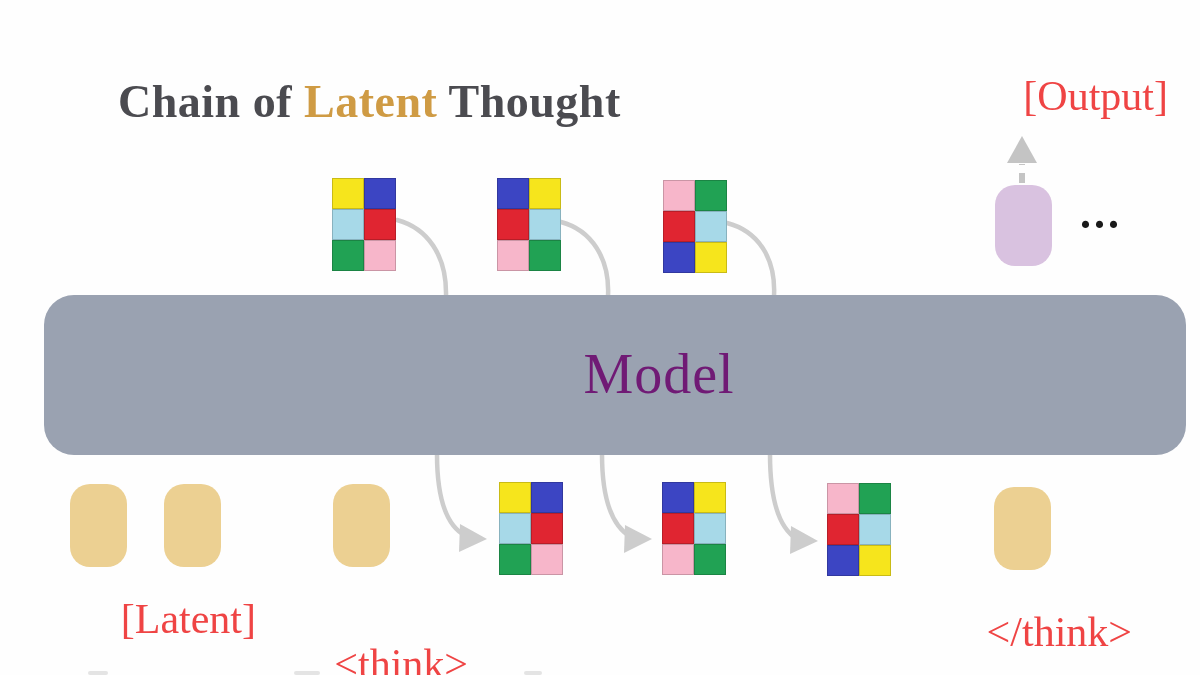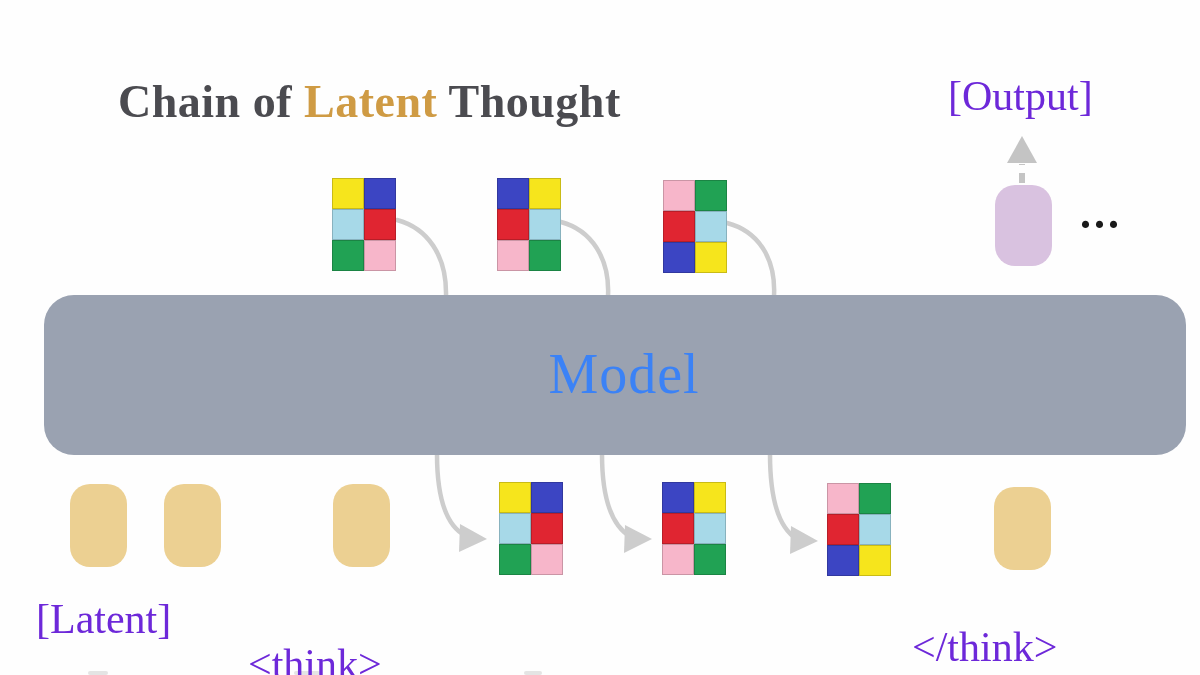--- a/index.html
+++ b/index.html
@@ -12,22 +12,22 @@
     position:absolute;left:70px;top:22px;font-size:46px;font-weight:600;
     letter-spacing:.5px;color:#4b4b50;white-space:pre;
   }
   .t-accent{color:#cf9b44;}
   
   .model-bar{
     position:absolute;left:44px;top:295px;width:1142px;height:160px;
     background:#9aa2b1;border-radius:30px;
   }
   .model-label{
-    position:absolute;left:424px;top:342px;width:400px;text-align:center;
-    font-size:56px;color:#3b82f6;letter-spacing:1px;
+    position:absolute;left:459px;top:342px;width:400px;text-align:center;
+    font-size:56px;color:#701a75;letter-spacing:1px;
   }
   
   .grid{
     position:absolute;width:64px;height:93px;display:grid;
     grid-template-columns:repeat(2,1fr);grid-template-rows:repeat(3,1fr);
   }
   .cell{box-shadow:inset 0 0 0 1px rgba(0,0,0,0.18);}
   .grid-t1{left:332px;top:178px;}
   .grid-t2{left:497px;top:178px;}
   .grid-t3{left:663px;top:180px;}
@@ -36,27 +36,27 @@
   .grid-b3{left:827px;top:483px;}
   
   .token{position:absolute;width:57px;height:83px;border-radius:20px;background:#ecd092;}
   .tok-1{left:70px;top:484px;}
   .tok-2{left:164px;top:484px;}
   .tok-3{left:333px;top:484px;}
   .tok-4{left:994px;top:487px;}
   .tok-out{left:995px;top:185px;background:#d9c2e0;height:81px;}
   
   .lbl{
-    position:absolute;font-size:42px;color:#6d28d9;text-align:left;
+    position:absolute;font-size:42px;color:#ef4444;text-align:right;
     width:220px;white-space:pre;
   }
   .lbl-output{left:948px;top:72px;}
   .lbl-input{left:36px;top:595px;}
   .lbl-think-open{left:248px;top:595px;margin-top:45px;}
-  .lbl-think-close{left:912px;top:623px;}
+  .lbl-think-close{left:912px;top:608px;}
   .ellipsis{
     position:absolute;left:1080px;top:188px;font-size:44px;font-weight:bold;
     color:#1a1a1a;letter-spacing:3px;
   }
   
   .arrows{position:absolute;left:0;top:0;width:1200px;height:675px;pointer-events:none;}
 </style>
 </head>
 <body>
 

